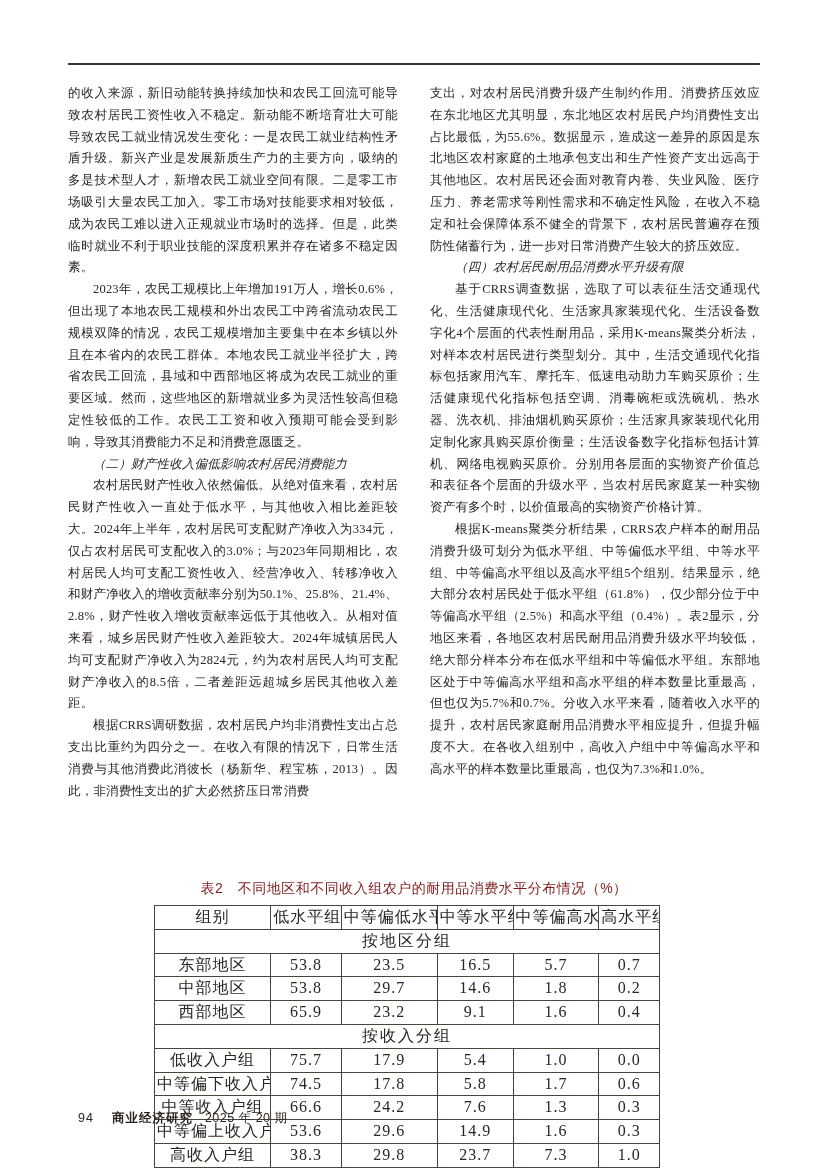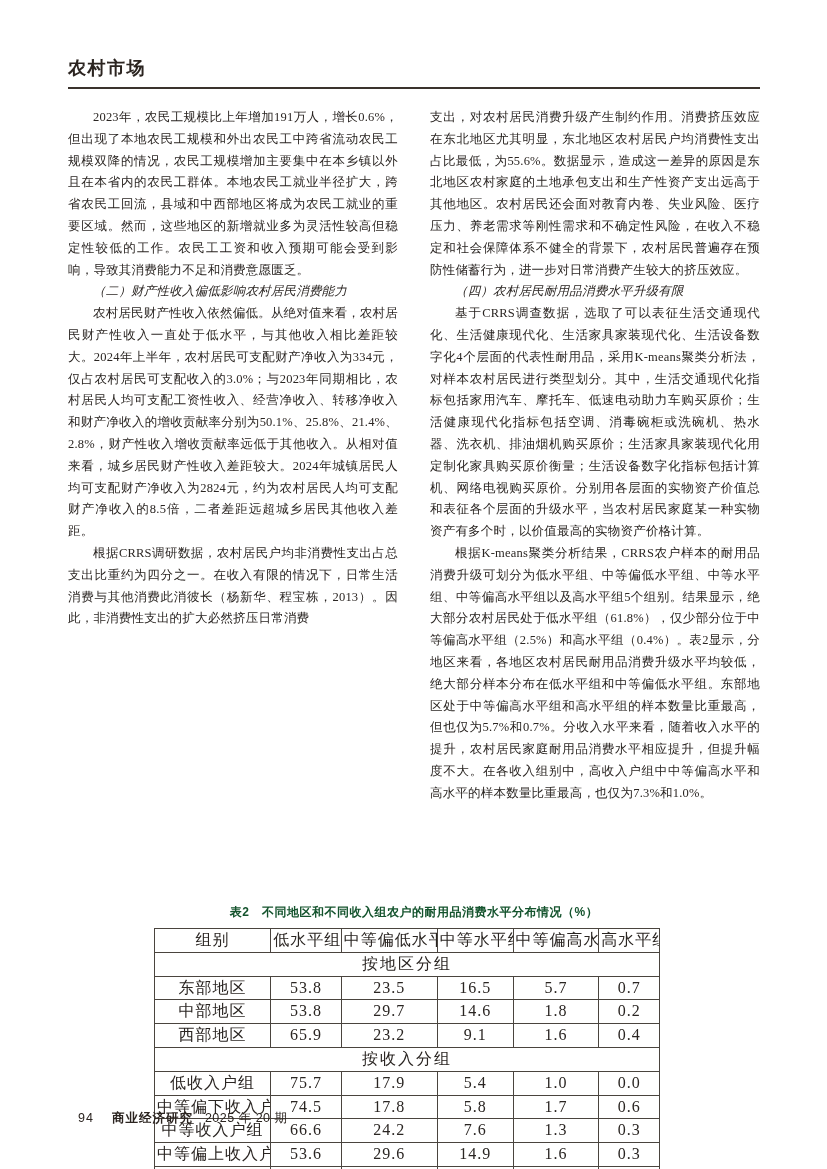--- a/index.html
+++ b/index.html
@@ -53,24 +53,24 @@
   .para.heading {
     font-style: italic;
     text-indent: 2em;
     color: #2a2522;
   }
   
   .table-block { margin-top: 5px; }
   .table-title {
     text-align: center;
     font-family: "Liberation Sans", "DejaVu Sans", sans-serif;
-    font-weight: bold;
-    font-size: 12px;
+    font-weight: normal;
+    font-size: 14px;
     letter-spacing: 0.5px;
-    color: #14532d;
+    color: #7f1d1d;
     margin-bottom: 7px;
   }
   table.data {
     border-collapse: collapse;
     width: 506px;
     margin-left: 86px;
     table-layout: fixed;
     font-size: 16px;
     color: #2a2522;
   }
@@ -106,26 +106,26 @@
   .footer .page-num { letter-spacing: 1px; margin-top: 37px; }
   .footer .journal { font-weight: bold; margin-left: 18px; letter-spacing: 1px; text-align: right; }
   .footer .issue { margin-left: 12px; letter-spacing: 0.5px; }
 </style>
 </head>
 <body>
 
 <div class="page">
 
   <header>
-    <div class="section-label">农村市场</div>
     <div class="header-rule"></div>
   </header>
 
   <main class="columns">
     <div class="col" id="col-left">
+        <p class="para">的收入来源，新旧动能转换持续加快和农民工回流可能导致农村居民工资性收入不稳定。新动能不断培育壮大可能导致农民工就业情况发生变化：一是农民工就业结构性矛盾升级。新兴产业是发展新质生产力的主要方向，吸纳的多是技术型人才，新增农民工就业空间有限。二是零工市场吸引大量农民工加入。零工市场对技能要求相对较低，成为农民工难以进入正规就业市场时的选择。但是，此类临时就业不利于职业技能的深度积累并存在诸多不稳定因素。</p>
         <p class="para indent">2023年，农民工规模比上年增加191万人，增长0.6%，但出现了本地农民工规模和外出农民工中跨省流动农民工规模双降的情况，农民工规模增加主要集中在本乡镇以外且在本省内的农民工群体。本地农民工就业半径扩大，跨省农民工回流，县域和中西部地区将成为农民工就业的重要区域。然而，这些地区的新增就业多为灵活性较高但稳定性较低的工作。农民工工资和收入预期可能会受到影响，导致其消费能力不足和消费意愿匮乏。</p>
         <p class="para heading">（二）财产性收入偏低影响农村居民消费能力</p>
         <p class="para indent">农村居民财产性收入依然偏低。从绝对值来看，农村居民财产性收入一直处于低水平，与其他收入相比差距较大。2024年上半年，农村居民可支配财产净收入为334元，仅占农村居民可支配收入的3.0%；与2023年同期相比，农村居民人均可支配工资性收入、经营净收入、转移净收入和财产净收入的增收贡献率分别为50.1%、25.8%、21.4%、2.8%，财产性收入增收贡献率远低于其他收入。从相对值来看，城乡居民财产性收入差距较大。2024年城镇居民人均可支配财产净收入为2824元，约为农村居民人均可支配财产净收入的8.5倍，二者差距远超城乡居民其他收入差距。</p>
         <p class="para indent">根据CRRS调研数据，农村居民户均非消费性支出占总支出比重约为四分之一。在收入有限的情况下，日常生活消费与其他消费此消彼长（杨新华、程宝栋，2013）。因此，非消费性支出的扩大必然挤压日常消费</p>
       </div>
     <div class="col" id="col-right">
         <p class="para">支出，对农村居民消费升级产生制约作用。消费挤压效应在东北地区尤其明显，东北地区农村居民户均消费性支出占比最低，为55.6%。数据显示，造成这一差异的原因是东北地区农村家庭的土地承包支出和生产性资产支出远高于其他地区。农村居民还会面对教育内卷、失业风险、医疗压力、养老需求等刚性需求和不确定性风险，在收入不稳定和社会保障体系不健全的背景下，农村居民普遍存在预防性储蓄行为，进一步对日常消费产生较大的挤压效应。</p>
         <p class="para heading">（四）农村居民耐用品消费水平升级有限</p>
         <p class="para indent">基于CRRS调查数据，选取了可以表征生活交通现代化、生活健康现代化、生活家具家装现代化、生活设备数字化4个层面的代表性耐用品，采用K-means聚类分析法，对样本农村居民进行类型划分。其中，生活交通现代化指标包括家用汽车、摩托车、低速电动助力车购买原价；生活健康现代化指标包括空调、消毒碗柜或洗碗机、热水器、洗衣机、排油烟机购买原价；生活家具家装现代化用定制化家具购买原价衡量；生活设备数字化指标包括计算机、网络电视购买原价。分别用各层面的实物资产价值总和表征各个层面的升级水平，当农村居民家庭某一种实物资产有多个时，以价值最高的实物资产价格计算。</p>
         <p class="para indent">根据K-means聚类分析结果，CRRS农户样本的耐用品消费升级可划分为低水平组、中等偏低水平组、中等水平组、中等偏高水平组以及高水平组5个组别。结果显示，绝大部分农村居民处于低水平组（61.8%），仅少部分位于中等偏高水平组（2.5%）和高水平组（0.4%）。表2显示，分地区来看，各地区农村居民耐用品消费升级水平均较低，绝大部分样本分布在低水平组和中等偏低水平组。东部地区处于中等偏高水平组和高水平组的样本数量比重最高，但也仅为5.7%和0.7%。分收入水平来看，随着收入水平的提升，农村居民家庭耐用品消费水平相应提升，但提升幅度不大。在各收入组别中，高收入户组中中等偏高水平和高水平的样本数量比重最高，也仅为7.3%和1.0%。</p>

